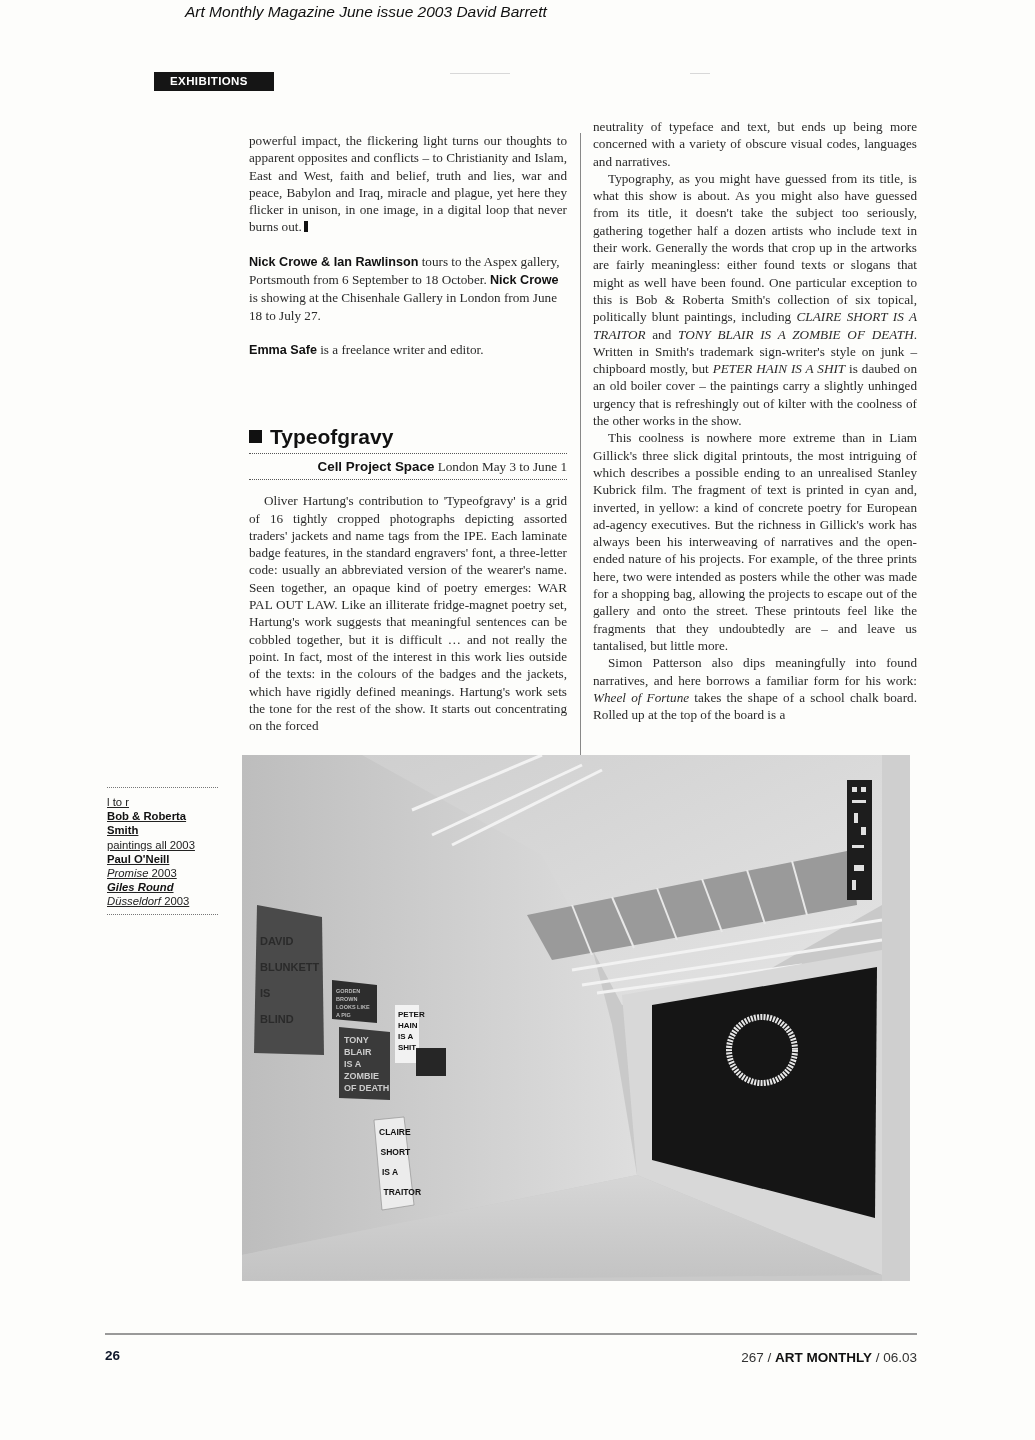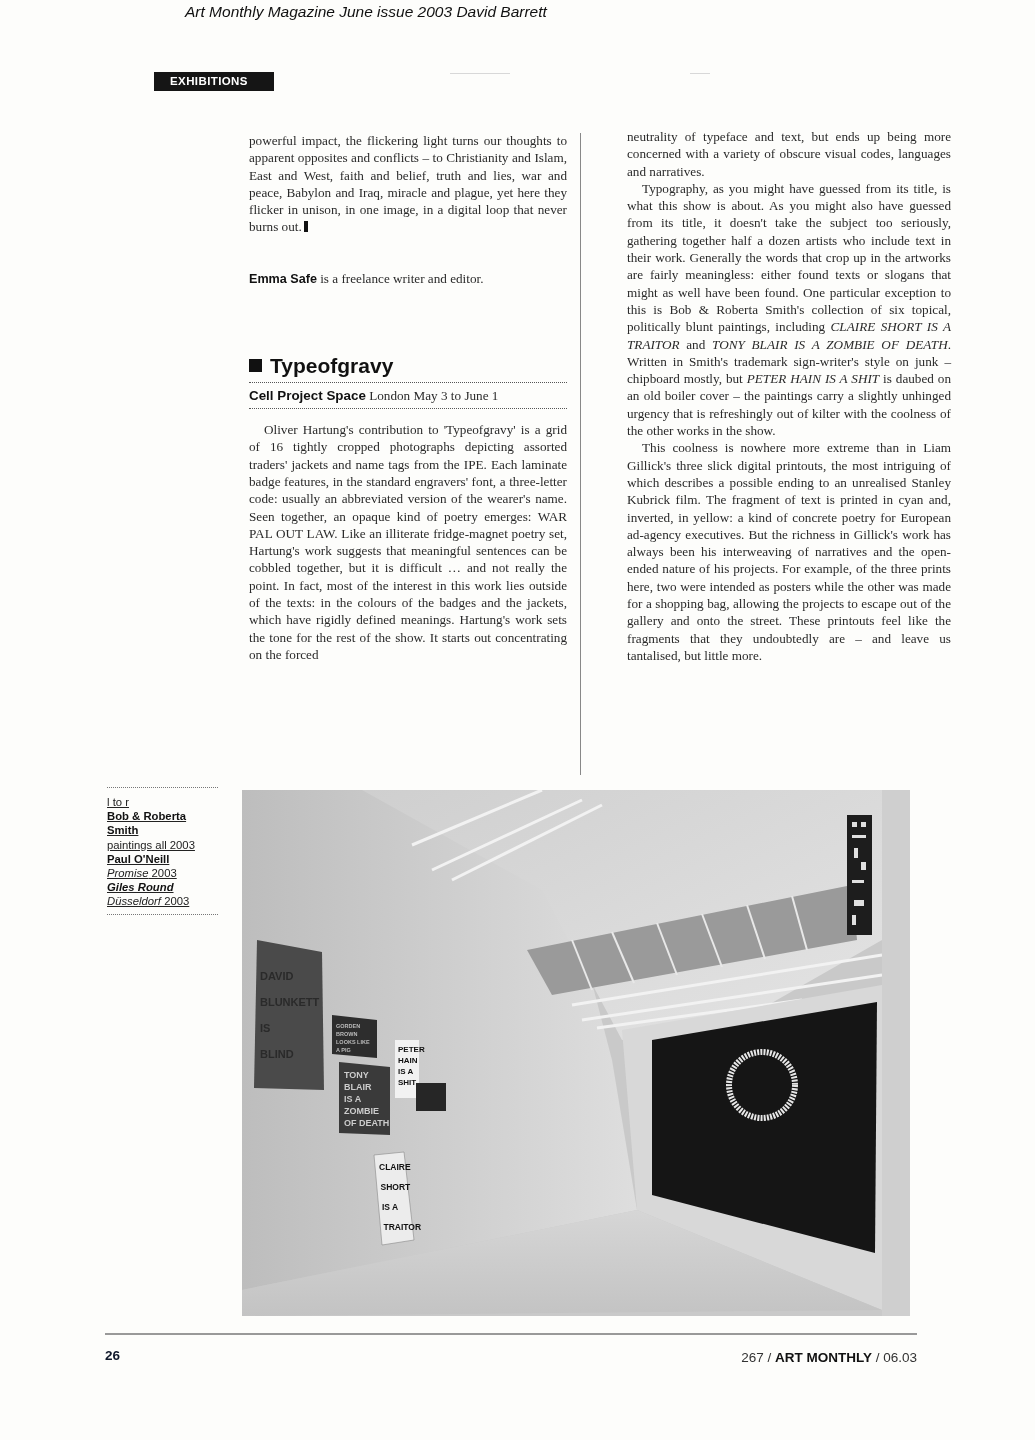--- a/index.html
+++ b/index.html
@@ -19,49 +19,49 @@
     font-family: "Liberation Sans", sans-serif; font-weight: bold;
     font-size: 11.5px; letter-spacing: 0.4px;
     line-height: 19px; padding-left: 16px; box-sizing: content-box; margin-left: 48px;
   }
   .faint-rule { position: absolute; top: 73px; height: 1px; background: #d8d8d8; }
 
   .col { position: absolute; font-size: 13.2px; line-height: 17.3px; text-align: justify; }
   .col p { margin: 0; }
   .col p.indent { text-indent: 15px; }
   .col1 { left: 249px; top: 132px; width: 318px; }
-  .col2 { left: 593px; top: 128px; width: 324px; margin-left: 34px; }
+  .col2 { left: 593px; top: 118px; width: 324px; }
   .col-divider { position: absolute; left: 580px; top: 133px; width: 1px; height: 642px; background: #888; }
 
   .sans-b { font-family: "Liberation Sans", sans-serif; font-weight: bold; font-size: 12.6px; color: #111; }
   .endmark { display: inline-block; width: 4px; height: 11px; background: #111; vertical-align: -1px; margin-left: 2px; }
   .gap { height: 17px; }
   .gap-lg { height: 46px; }
 
   .review-head {
     font-family: "Liberation Sans", sans-serif; font-weight: bold;
     font-size: 21px; color: #111; line-height: 24px; margin-top: 20px;
     text-align: left;
   }
   .review-head .sq { display: inline-block; width: 13px; height: 13px; background: #111; margin-right: 8px; vertical-align: 1px; }
   .dotted { border-top: 1px dotted #555; height: 0; }
-  .venue { padding: 4px 0 3px; text-align: left; line-height: 18px; }
+  .venue { padding: 4px 0 3px; text-align: right; line-height: 18px; }
   .venue .sans-b { font-size: 13.4px; }
   .venue-rule-bottom { margin-bottom: 12px; }
 
   .caption {
     position: absolute; left: 107px; top: 787px; width: 111px;
     font-family: "Liberation Sans", sans-serif; font-size: 11.3px; line-height: 14.2px; color: #222;
     border-top: 1px dotted #777; border-bottom: 1px dotted #777; padding: 7px 0 5px; text-decoration: underline;
   }
   .caption .b { font-weight: bold; color: #111; }
   .caption .i { font-style: italic; }
   .caption .bi { font-weight: bold; font-style: italic; color: #111; }
 
-  .photo { position: absolute; left: 242px; top: 790px; width: 668px; height: 593px; border-radius: 21px; }
+  .photo { position: absolute; left: 242px; top: 755px; width: 668px; height: 593px; border-radius: 21px; }
   .photo svg { display: block; }
 
   .footer-rule { position: absolute; left: 105px; top: 1333px; width: 812px; height: 2px; background: #999; }
   .page-num {
     position: absolute; left: 105px; top: 1348px;
     font-family: "Liberation Sans", sans-serif; font-weight: bold; font-size: 13.5px; color: #0f172a;
   }
   .folio {
     position: absolute; right: 118px; top: 1350px;
     font-family: "Liberation Sans", sans-serif; font-size: 13.5px; color: #333;
@@ -72,38 +72,40 @@
 <body>
 
 <div class="header-title">Art Monthly Magazine June issue 2003 David Barrett</div>
 <div class="section-tag">EXHIBITIONS</div>
 <div class="faint-rule" style="left:450px;width:60px;"></div>
 <div class="faint-rule" style="left:690px;width:20px;"></div>
 
 <div class="col col1">
   <p><span>powerful impact, the flickering light turns our thoughts to apparent opposites and conflicts – to Christianity and Islam, East and West, faith and belief, truth and lies, war and peace, Babylon and Iraq, miracle and plague, yet here they flicker in unison, in one image, in a digital loop that never burns out.</span><span class="endmark"></span></p>
   <div class="gap"></div>
+  <p style="text-align:left;"><span class="sans-b">Nick Crowe &amp; Ian Rawlinson</span><span> tours to the Aspex gallery, Portsmouth from 6 September to 18 October. </span><span class="sans-b">Nick Crowe</span><span> is showing at the Chisenhale Gallery in London from June 18 to July 27.</span></p>
   <div class="gap"></div>
   <p><span class="sans-b">Emma Safe</span><span> is a freelance writer and editor.</span></p>
   <div class="gap-lg"></div>
 
   <div class="review-head"><span class="sq"></span><span>Typeofgravy</span></div>
   <div class="dotted" style="margin-top:4px;"></div>
   <div class="venue"><span class="sans-b">Cell Project Space</span><span> London May 3 to June 1</span></div>
   <div class="dotted venue-rule-bottom"></div>
 
   <p class="indent">Oliver Hartung's contribution to 'Typeofgravy' is a grid of 16 tightly cropped photographs depicting assorted traders' jackets and name tags from the IPE. Each laminate badge features, in the standard engravers' font, a three-letter code: usually an abbreviated version of the wearer's name. Seen together, an opaque kind of poetry emerges: WAR PAL OUT LAW. Like an illiterate fridge-magnet poetry set, Hartung's work suggests that meaningful sentences can be cobbled together, but it is difficult … and not really the point. In fact, most of the interest in this work lies outside of the texts: in the colours of the badges and the jackets, which have rigidly defined meanings. Hartung's work sets the tone for the rest of the show. It starts out concentrating on the forced</p>
 </div>
 
 <div class="col-divider"></div>
 
 <div class="col col2">
   <p>neutrality of typeface and text, but ends up being more concerned with a variety of obscure visual codes, languages and narratives.</p>
   <p class="indent"><span>Typography, as you might have guessed from its title, is what this show is about. As you might also have guessed from its title, it doesn't take the subject too seriously, gathering together half a dozen artists who include text in their work. Generally the words that crop up in the artworks are fairly meaningless: either found texts or slogans that might as well have been found. One particular exception to this is Bob &amp; Roberta Smith's collection of six topical, politically blunt paintings, including </span><i>CLAIRE SHORT IS A TRAITOR</i><span> and </span><i>TONY BLAIR IS A ZOMBIE OF DEATH</i><span>. Written in Smith's trademark sign-writer's style on junk – chipboard mostly, but </span><i>PETER HAIN IS A SHIT</i><span> is daubed on an old boiler cover – the paintings carry a slightly unhinged urgency that is refreshingly out of kilter with the coolness of the other works in the show.</span></p>
   <p class="indent">This coolness is nowhere more extreme than in Liam Gillick's three slick digital printouts, the most intriguing of which describes a possible ending to an unrealised Stanley Kubrick film. The fragment of text is printed in cyan and, inverted, in yellow: a kind of concrete poetry for European ad-agency executives. But the richness in Gillick's work has always been his interweaving of narratives and the open-ended nature of his projects. For example, of the three prints here, two were intended as posters while the other was made for a shopping bag, allowing the projects to escape out of the gallery and onto the street. These printouts feel like the fragments that they undoubtedly are – and leave us tantalised, but little more.</p>
+  <p class="indent"><span>Simon Patterson also dips meaningfully into found narratives, and here borrows a familiar form for his work: </span><i>Wheel of Fortune</i><span> takes the shape of a school chalk board. Rolled up at the top of the board is a</span></p>
 </div>
 
 <div class="caption">
   <div>l to r</div>
   <div class="b">Bob &amp; Roberta Smith</div>
   <div>paintings all 2003</div>
   <div class="b">Paul O'Neill</div>
   <div><span class="i">Promise</span><span> 2003</span></div>
   <div class="bi">Giles Round</div>
   <div><span class="i">Düsseldorf</span><span> 2003</span></div>

